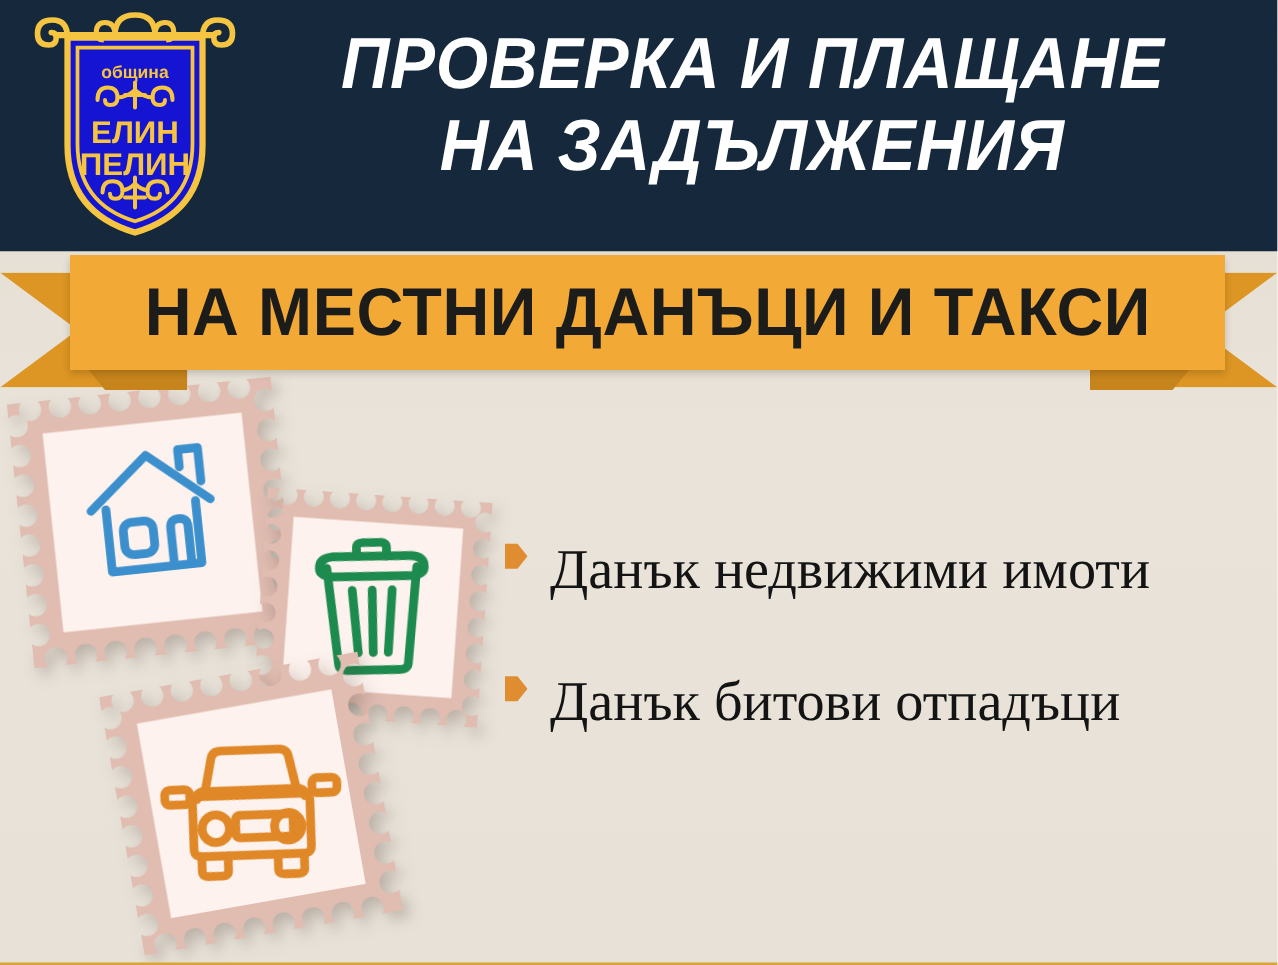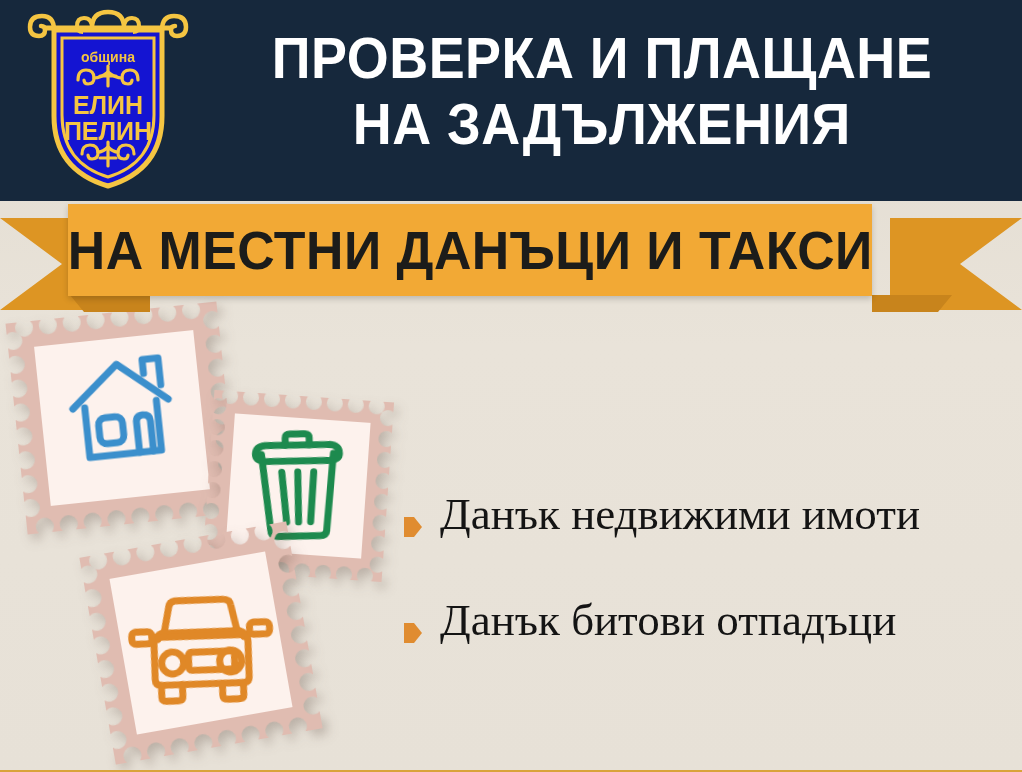--- a/index.html
+++ b/index.html
@@ -37,27 +37,28 @@
   .crest {
     position: absolute;
     left: 22px; top: 8px;
     width: 172px; height: 186px;
     z-index: 8;
   }
 
   
   .title-block {
     position: absolute;
-    left: 196px; top: 8px;
+    left: 196px; top: 18px;
     width: 812px; height: 166px;
     z-index: 8;
     display: flex;
     flex-direction: column;
     align-items: center;
-    justify-content: center;
+    justify-content: flex-start;
+    font-style: italic;
   }
   .title-line {
     color: #ffffff;
     font-size: 58px;
     font-weight: bold;
     letter-spacing: 0.5px;
     line-height: 1.13;
     text-align: center;
     white-space: nowrap;
     transform: scaleX(0.93);
@@ -93,22 +94,22 @@
   }
   .ribbon-fold-right {
     position: absolute;
     right: 70px; top: 95px;
     width: 80px; height: 17px;
     background: #c8841c;
     clip-path: polygon(0 0, 80px 0, 66px 17px, 0 17px);
   }
   .ribbon-main {
     position: absolute;
-    left: 68px; top: 4px;
-    width: 804px; height: 92px;
+    left: 56px; top: 4px;
+    width: 924px; height: 92px;
     background: #f2a935;
     display: flex;
     align-items: center;
     justify-content: center;
     box-shadow: 0 3px 6px rgba(0,0,0,0.18);
   }
   .ribbon-text {
     color: #1c1c1a;
     font-size: 54px;
     font-weight: bold;
@@ -127,21 +128,21 @@
 
   
   .list {
     position: absolute;
     left: 404px; top: 432px;
     width: 614px;
     z-index: 7;
   }
   .list-item {
     display: flex;
-    align-items: flex-end;
+    align-items: flex-start;
     height: 106px;
   }
   .bullet {
     flex: 0 0 auto;
     width: 18px; height: 22px;
     margin-right: 18px;
     margin-top: 2px;
   }
   .list-label {
     font-family: "Liberation Serif", serif;

